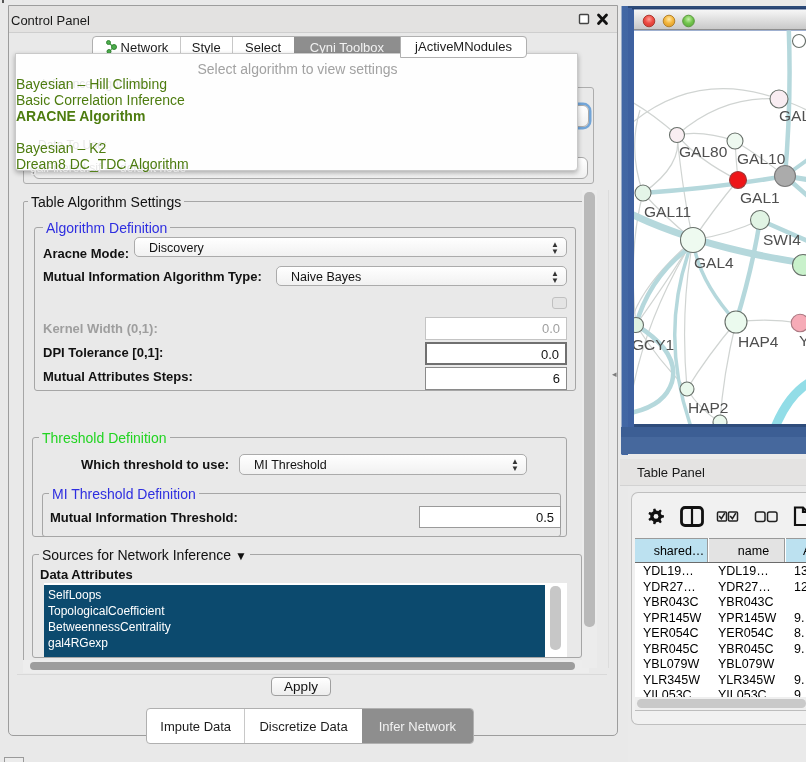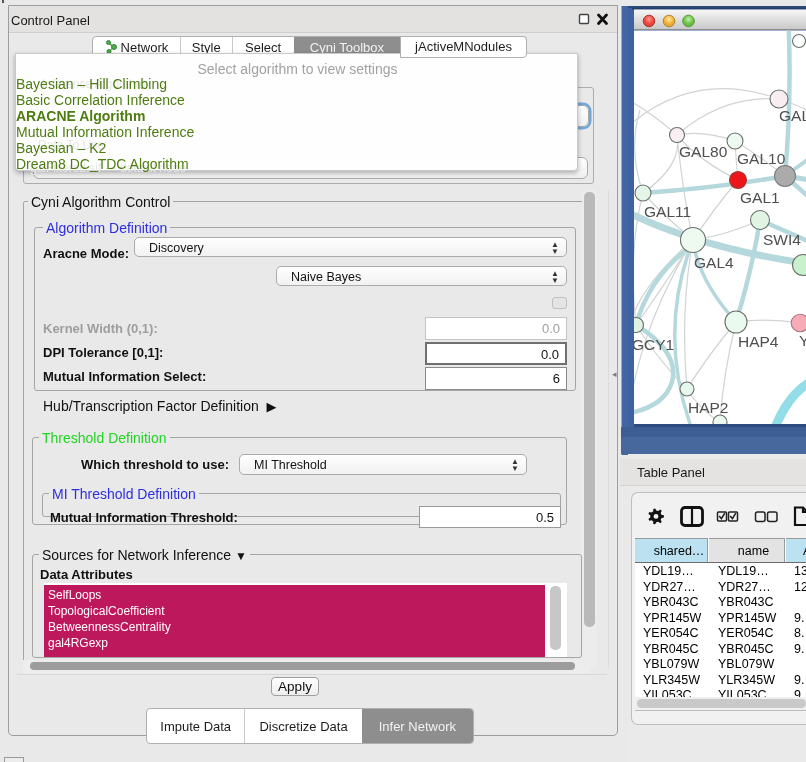--- a/index.html
+++ b/index.html
@@ -69,104 +69,103 @@
     <div class="it" style="width:126px;">jActiveMNodules</div>
   </div>
 
   <div class="abs" style="left:14px; top:81px; width:571px; height:97px; border:1px solid #adadad; border-radius:3px;"></div>
 
   <div class="abs" style="left:24px; top:99px; width:556px; height:22px; border-radius:6px; background:linear-gradient(#fff,#f0f0f0); border:1px solid #aaa; box-shadow:0 0 0 2.5px #72a5d8;"></div>
 
   <div class="abs" style="left:24px; top:151px; width:555px; height:22px; border-radius:6px; background:linear-gradient(#fff,#f0f0f0); border:1px solid #aaa;"></div>
 
   <div class="grp" style="left:14px; top:195px; width:564px; height:462px; border-radius:2px;">
-    <div class="gtitle" style="left:4px; color:#111;">Cyni Algorithm Control</div>
+    <div class="gtitle" style="left:4px; color:#111;">Table Algorithm Settings</div>
   </div>
 
   <div class="grp" style="left:25px; top:221px; width:542px; height:164px;">
     <div class="gtitle" style="left:8px; color:#2e2ee0;">Algorithm Definition</div>
   </div>
   <label class="b" style="left:34px; top:240px;">Aracne Mode:</label>
   <div class="combo" style="left:125px; top:231px; width:433px; height:20px;">
     <div class="tx">Discovery</div>
         <div class="arr">▲<br>▼</div>
   </div>
+  <label class="b" style="left:34px; top:263px;">Mutual Information Algorithm Type:</label>
   <div class="combo" style="left:267px; top:260px; width:291px; height:20px;">
     <div class="tx">Naive Bayes</div>
         <div class="arr">▲<br>▼</div>
   </div>
   <div class="abs" style="left:543px; top:291px; width:15px; height:12px; background:#e4e4e4; border:1px solid #c0c0c0; border-radius:3px;"></div>
   <label class="b" style="left:34px; top:315px; color:#9e9e9e;">Kernel Width (0,1):</label>
   <div class="tf" style="left:416px; top:311px; width:142px; height:23px; border:1px solid #c4c4c4;">
         <span style="color:#9f9f9f;">0.0</span>
       </div>
   <label class="b" style="left:34px; top:339px;">DPI Tolerance [0,1]:</label>
   <div class="tf" style="left:416px; top:336px; width:142px; height:23px; border:2px solid #707070;">
         <span>0.0</span>
       </div>
-  <label class="b" style="left:34px; top:363px;">Mutual Information Select:</label>
+  <label class="b" style="left:34px; top:363px;">Mutual Attributes Steps:</label>
   <div class="tf" style="left:416px; top:361px; width:142px; height:23px; border:1px solid #8a8a8a;">
         <span>6</span>
       </div>
 
-  <div class="abs" style="left:34px; top:392px; font-size:14px; color:#111;">Hub/Transcription Factor Definition &nbsp;<span style="font-size:13px;">▶</span></div>
-
-  <div class="grp" style="left:23px; top:431px; width:535px; height:88px;">
+
+  <div class="grp" style="left:23px; top:431px; width:535px; height:100px;">
     <div class="gtitle" style="left:6px; color:#22d422;">Threshold Definition</div>
   </div>
   <label class="b" style="left:72px; top:451px;">Which threshold to use:</label>
   <div class="combo" style="left:230px; top:448px; width:288px; height:21px;">
     <div class="tx">MI Threshold</div>
         <div class="arr">▲<br>▼</div>
   </div>
 
-  <div class="grp" style="left:33px; top:487px; width:519px; height:24px;">
+  <div class="grp" style="left:33px; top:487px; width:519px; height:44px;">
     <div class="gtitle" style="left:6px; color:#2e2ee0;">MI Threshold Definition</div>
   </div>
   <label class="b" style="left:41px; top:504px;">Mutual Information Threshold:</label>
   <div class="tf" style="left:410px; top:500px; width:142px; height:22px; border:1px solid #9a9a9a;">
         <span>0.5</span>
       </div>
 
   <div class="grp" style="left:23px; top:548px; width:550px; height:104px;">
     <div class="gtitle" style="left:6px; color:#111;">Sources for Network Inference <span style="font-size:12px;">▼</span></div>
   </div>
   <label class="b" style="left:31px; top:561px;text-align:center;">Data Attributes</label>
   <div class="abs" style="left:35px; top:577px; width:523px; height:74px; background:#fff;"></div>
-  <div class="abs" style="left:35px; top:579px; width:501px; height:72px; background:#be185d; color:#fff; font-size:12px;">
+  <div class="abs" style="left:35px; top:579px; width:501px; height:72px; background:#0c4a6e; color:#fff; font-size:12px;">
     <div style="padding:2px 0 0 4px; line-height:16px;">SelfLoops<br>TopologicalCoefficient<br>BetweennessCentrality<br>gal4RGexp</div>
   </div>
   <div class="abs" style="left:541px; top:580px; width:11px; height:64px; background:#c7c7c7; border-radius:5px;"></div>
 
   <div class="abs" style="left:14px; top:654px; width:566px; height:13px; background:#ededed;"></div>
   <div class="abs" style="left:21px; top:656px; width:545px; height:8px; background:#9d9d9d; border-radius:4px;"></div>
   <div class="abs" style="left:8px; top:668px; width:590px; height:1px; background:#d9d9d9;"></div>
 
-  <div class="abs" style="left:262px; top:671px; width:48px; height:19px; background:linear-gradient(#ffffff,#ededed); border:1px solid #9f9f9f; border-radius:4px; text-align:center; font-size:13.5px; color:#111; line-height:17px;">Apply</div>
+  <div class="abs" style="left:262px; top:671px; width:60px; height:19px; background:linear-gradient(#ffffff,#ededed); border:1px solid #9f9f9f; border-radius:4px; text-align:center; font-size:13.5px; color:#111; line-height:17px;">Apply</div>
 
   <div class="seg" style="left:137px; top:702px; width:328px; height:36px; font-size:13px;">
     <div class="it" style="width:98px;">Impute Data</div>
     <div class="sep"></div>
     <div class="it" style="width:117px;">Discretize Data</div>
     <div class="it sel" style="width:112px;">Infer Network</div>
   </div>
 </div>
 
 <div class="abs" style="left:582px; top:190px; width:15px; height:478px; background:#ececec;"></div>
 <div class="abs" style="left:584px; top:192px; width:11px; height:435px; background:#b9b9b9; border-radius:5px;"></div>
 
 <div class="abs" id="popup">
   <div class="ghost" style="left:10px; top:23px; font-size:12px;padding-left:16px;">Inference Algorithm</div>
   <div class="ghost" style="left:22px; top:84px; font-size:12px;">Data To Use:</div>
   <div class="ghost" style="left:14px; top:107px; font-size:12px;">galFiltered.sif --- default node</div>
   <div class="hint">Select algorithm to view settings</div>
   <div class="li" style="top:22px;">Bayesian – Hill Climbing</div>
   <div class="li" style="top:38px;">Basic Correlation Inference</div>
   <div class="li" style="top:54px; font-weight:bold;">ARACNE Algorithm</div>
-  <div class="li" style="top:70px;">Mutual Information Inference</div>
   <div class="li" style="top:86px;">Bayesian – K2</div>
   <div class="li" style="top:102px;">Dream8 DC_TDC Algorithm</div>
 </div>
 
 <div class="abs" style="left:608px; top:190px; width:1px; height:478px; background:#dcdcdc;"></div>
 <div class="abs" style="left:400px; top:36px; width:127px; height:22px; background:#fff; border:1px solid #b0b0b0; border-radius:0 4px 4px 0; font-size:13px; color:#1c1c1c; text-align:center; line-height:20px; z-index:5;">jActiveMNodules</div>
 
 <div class="abs" style="left:612px; top:369px; font-size:9px; color:#7c7c7c;">◂</div>
 
 <div class="abs" style="left:621px; top:6px; width:185px; height:449px; background:linear-gradient(90deg,#4267a4,#3a5c96);"></div>

